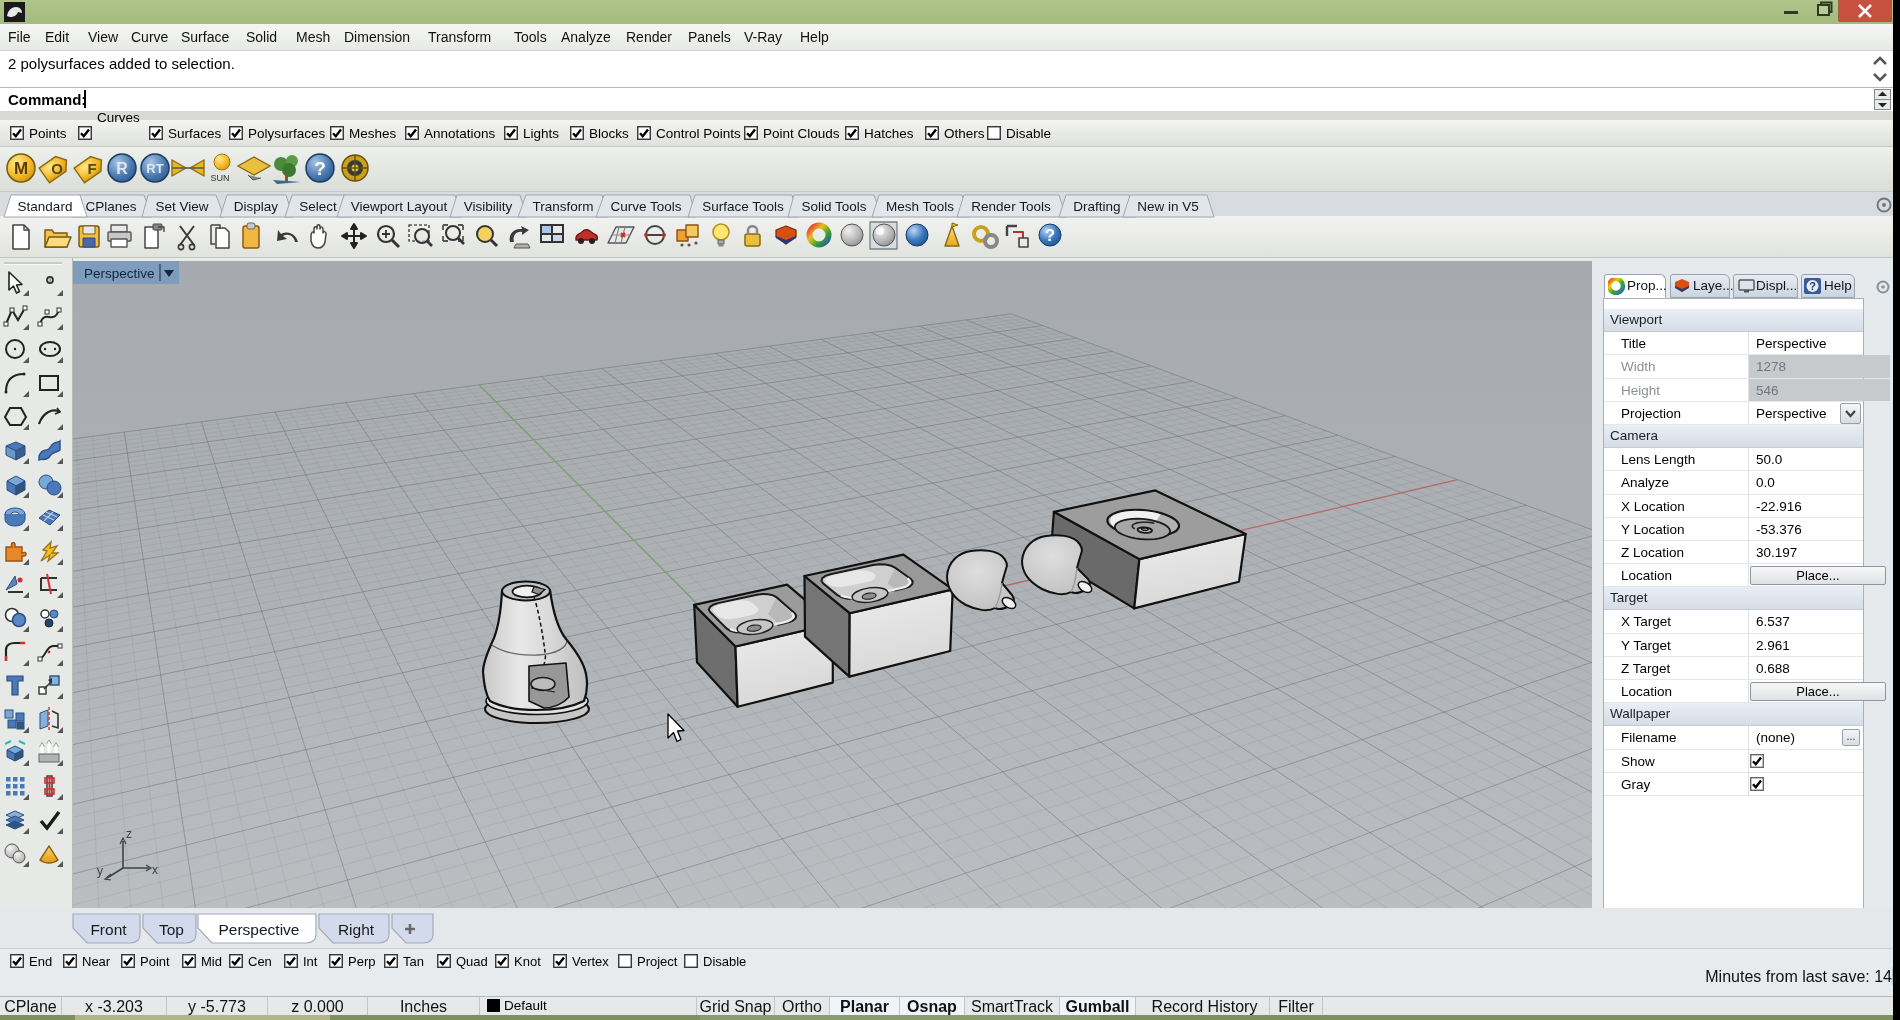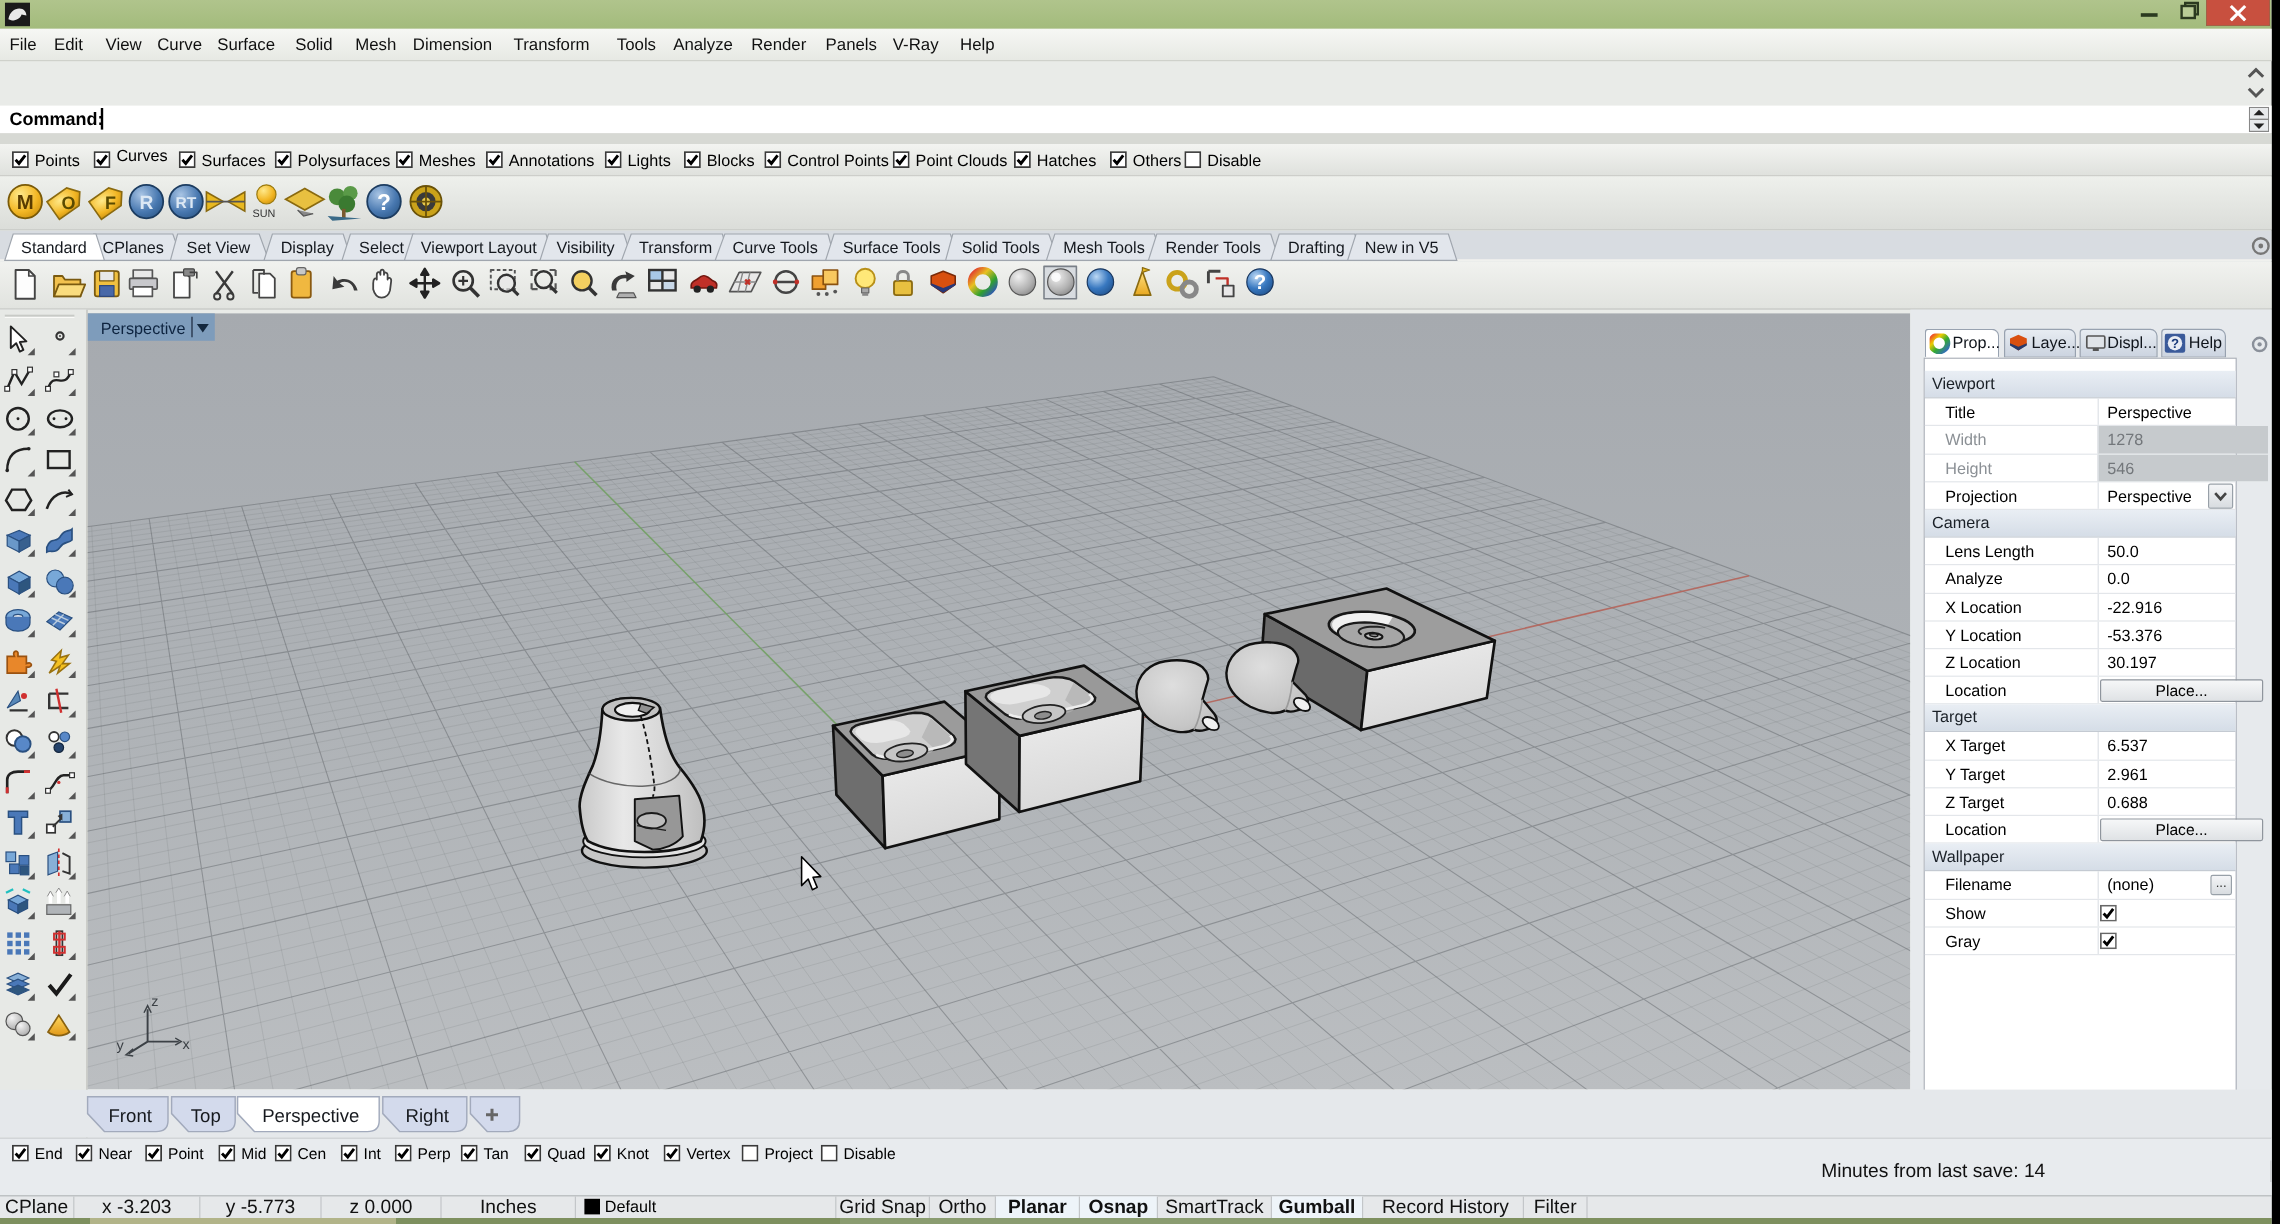--- a/index.html
+++ b/index.html
@@ -67,20 +67,23 @@
 <div class="menuitem" style="left:246px">Solid</div>
 <div class="menuitem" style="left:296px">Mesh</div>
 <div class="menuitem" style="left:344px">Dimension</div>
 <div class="menuitem" style="left:428px">Transform</div>
 <div class="menuitem" style="left:514px">Tools</div>
 <div class="menuitem" style="left:561px">Analyze</div>
 <div class="menuitem" style="left:626px">Render</div>
 <div class="menuitem" style="left:688px">Panels</div>
 <div class="menuitem" style="left:744px">V-Ray</div>
 <div class="menuitem" style="left:800px">Help</div>
+<div id="cmdhist" class="abs">
+      <div>2 polysurfaces added to selection.</div>
+    </div>
 <svg class="abs" style="left:1872px;top:56px" width="16" height="28" viewBox="0 0 16 28">
       <path d="M2 8 L8 2 L14 8" fill="none" stroke="#555" stroke-width="2.5"></path>
       <path d="M2 18 L8 24 L14 18" fill="none" stroke="#555" stroke-width="2.5"></path>
     </svg>
 <div id="cmdline" class="abs">
       <div style="position:absolute;left:8px;top:3px;font-size:15px;font-weight:bold;color:#000">Command:</div>
       <div style="position:absolute;left:84px;top:2px;width:1.5px;height:18px;background:#000"></div>
     </div>
 <svg class="abs" style="left:1874px;top:89px" width="17" height="21">
       <rect x="0.5" y="0.5" width="16" height="10" fill="#e8eaec" stroke="#888"></rect>
@@ -92,21 +95,21 @@
 <div id="filterrow" class="abs"></div>
 <svg class="abs" style="left:10px;top:126px" width="14" height="14" viewBox="0 0 14 14">
       <rect x="0.7" y="0.7" width="12.6" height="12.6" fill="#fff" stroke="#3a3a3a" stroke-width="1.5"></rect>
       <path d="M3 7.2 L5.8 10.2 L11 3.4" stroke="#000" stroke-width="2.4" fill="none"></path>
     </svg>
 <div class="cbl" style="left:29px;top:126px">Points</div>
 <svg class="abs" style="left:78px;top:126px" width="14" height="14" viewBox="0 0 14 14">
       <rect x="0.7" y="0.7" width="12.6" height="12.6" fill="#fff" stroke="#3a3a3a" stroke-width="1.5"></rect>
       <path d="M3 7.2 L5.8 10.2 L11 3.4" stroke="#000" stroke-width="2.4" fill="none"></path>
     </svg>
-<div class="cbl" style="left:97px;top:122px">Curves</div>
+<div class="cbl" style="left:97px;top:110px">Curves</div>
 <svg class="abs" style="left:149px;top:126px" width="14" height="14" viewBox="0 0 14 14">
       <rect x="0.7" y="0.7" width="12.6" height="12.6" fill="#fff" stroke="#3a3a3a" stroke-width="1.5"></rect>
       <path d="M3 7.2 L5.8 10.2 L11 3.4" stroke="#000" stroke-width="2.4" fill="none"></path>
     </svg>
 <div class="cbl" style="left:168px;top:126px">Surfaces</div>
 <svg class="abs" style="left:229px;top:126px" width="14" height="14" viewBox="0 0 14 14">
       <rect x="0.7" y="0.7" width="12.6" height="12.6" fill="#fff" stroke="#3a3a3a" stroke-width="1.5"></rect>
       <path d="M3 7.2 L5.8 10.2 L11 3.4" stroke="#000" stroke-width="2.4" fill="none"></path>
     </svg>
 <div class="cbl" style="left:248px;top:126px">Polysurfaces</div>
@@ -948,18 +951,18 @@
 <div class="sbcell abs" style="left:368px;width:112px;;top:997px">Inches</div>
 <div class="sbcell abs" style="left:480px;width:217px;;top:997px"></div>
 <div class="sbcell abs" style="left:697px;width:78px;;top:997px">Grid Snap</div>
 <div class="sbcell abs" style="left:775px;width:55px;;top:997px">Ortho</div>
 <div class="sbcell sbon abs" style="left:830px;width:70px;;top:997px">Planar</div>
 <div class="sbcell sbon abs" style="left:900px;width:65px;;top:997px">Osnap</div>
 <div class="sbcell abs" style="left:965px;width:95px;;top:997px">SmartTrack</div>
 <div class="sbcell sbon abs" style="left:1060px;width:76px;;top:997px">Gumball</div>
 <div class="sbcell abs" style="left:1140px;width:130px;;top:997px">Record History</div>
 <div class="sbcell abs" style="left:1270px;width:53px;;top:997px">Filter</div>
-<div class="sbcell abs" style="left:1323px;width:570px;text-align:center;padding-left:7px;;top:967px">Minutes from last save: 14</div>
+<div class="sbcell abs" style="left:1323px;width:570px;text-align:right;padding-left:7px;;top:967px">Minutes from last save: 14</div>
 <div class="abs" style="left:487px;top:999px;width:13px;height:13px;background:#000"></div>
 <div class="abs" style="left:504px;top:998px;font-size:13.5px">Default</div>
 <div id="greenstrip" class="abs"></div>
 <div class="abs" style="left:75px;top:1015px;width:255px;height:5px;background:#b2b489"></div>
 <div class="abs" style="left:700px;top:1015px;width:400px;height:5px;background:#8a9c70"></div>
 </div>
 </body></html>

